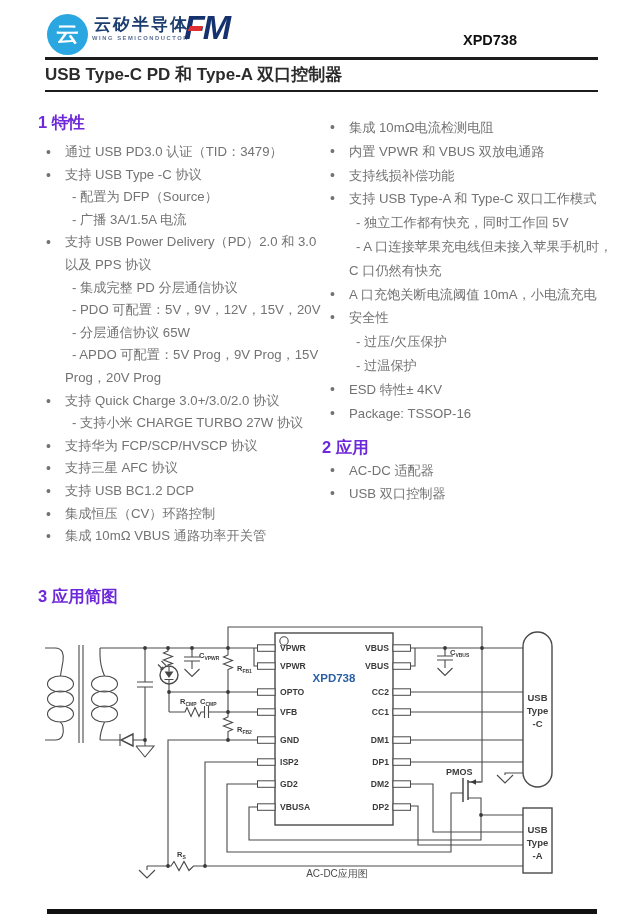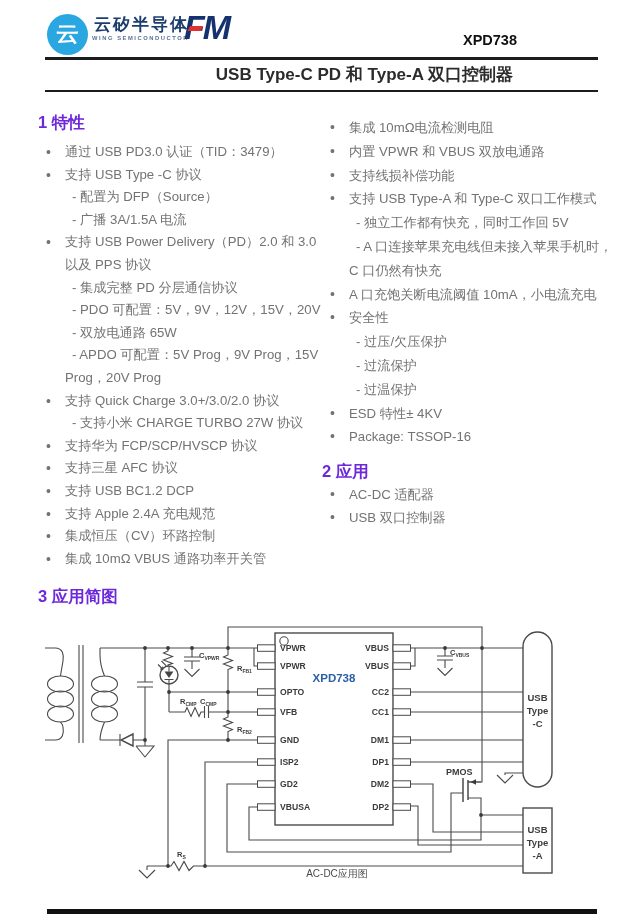--- a/index.html
+++ b/index.html
@@ -11,21 +11,21 @@
   #logo-circle{left:47px;top:14px;width:41px;height:41px;border-radius:50%;
     background:#2aa7e0;display:flex;align-items:center;justify-content:center;}
   #logo-circle span{color:#fff;font-size:23px;font-weight:bold;transform:scaleY(.9);}
   #brand{left:92px;top:16px;line-height:1;}
   #brand .cn{font-size:17px;font-weight:bold;color:#1c3e6e;letter-spacing:2px;text-align:right;}
   #brand .en{font-size:5.8px;color:#5c6f93;letter-spacing:1.55px;margin-top:3px;font-weight:bold;}
   #fm{left:184px;top:8px;font-size:34px;font-style:italic;font-weight:900;color:#16326e;letter-spacing:-2px;}
   #fm-redbar{left:189px;top:26px;width:13px;height:4.5px;background:#e03030;transform:skewX(-28deg);}
   #part-no{left:397px;top:32px;width:120px;text-align:right;font-size:14.5px;font-weight:bold;color:#101010;}
   .rule{left:45px;width:553px;height:2.6px;background:#1c1c1c;}
-  #doc-title{left:45px;top:63px;width:468px;text-align:right;font-size:17px;font-weight:bold;color:#2b2b2b;}
+  #doc-title{left:45px;top:63px;width:468px;text-align:left;font-size:17px;font-weight:bold;color:#2b2b2b;}
 
   
   .h1{font-size:16.5px;font-weight:bold;color:#6d28d9;}
   #feat-col{left:38px;top:112px;width:300px;}
   #feat-col .h1{margin-bottom:7px;}
   #right-col{left:322px;top:116px;width:308px;}
   .li{position:relative;white-space:nowrap;font-size:13.2px;color:#737373;}
   #feat-col .li{height:22.6px;line-height:22.6px;padding-left:27px;}
   #right-col .li{height:23.8px;line-height:23.8px;padding-left:27px;}
   #apps-list .li{height:23px;line-height:23px;padding-left:27px;}
@@ -73,47 +73,45 @@
     <div class="h1">1 特性</div>
     <div>
         <div class="li b">通过 USB PD3.0 认证（TID：3479）</div>
         <div class="li b">支持 USB Type -C 协议</div>
         <div class="li s">- 配置为 DFP（Source）</div>
         <div class="li s">- 广播 3A/1.5A 电流</div>
         <div class="li b">支持 USB Power Delivery（PD）2.0 和 3.0</div>
         <div class="li c">以及 PPS 协议</div>
         <div class="li s">- 集成完整 PD 分层通信协议</div>
         <div class="li s">- PDO 可配置：5V，9V，12V，15V，20V</div>
-        <div class="li s">- 双放电通路 65W</div>
+        <div class="li s">- 分层通信协议 65W</div>
         <div class="li s">- APDO 可配置：5V Prog，9V Prog，15V</div>
         <div class="li c">Prog，20V Prog</div>
         <div class="li b">支持 Quick Charge 3.0+/3.0/2.0 协议</div>
         <div class="li s">- 支持小米 CHARGE TURBO 27W 协议</div>
         <div class="li b">支持华为 FCP/SCP/HVSCP 协议</div>
         <div class="li b">支持三星 AFC 协议</div>
         <div class="li b">支持 USB BC1.2 DCP</div>
-        <div class="li b">支持 Apple 2.4A 充电规范</div>
         <div class="li b">集成恒压（CV）环路控制</div>
         <div class="li b">集成 10mΩ VBUS 通路功率开关管</div>
       </div>
   </div>
 
   <div class="abs" id="right-col">
     <div>
         <div class="li b">集成 10mΩ电流检测电阻</div>
         <div class="li b">内置 VPWR 和 VBUS 双放电通路</div>
         <div class="li b">支持线损补偿功能</div>
         <div class="li b">支持 USB Type-A 和 Type-C 双口工作模式</div>
         <div class="li s">- 独立工作都有快充，同时工作回 5V</div>
         <div class="li s">- A 口连接苹果充电线但未接入苹果手机时，</div>
         <div class="li c">C 口仍然有快充</div>
         <div class="li b">A 口充饱关断电流阈值 10mA，小电流充电</div>
         <div class="li b">安全性</div>
         <div class="li s">- 过压/欠压保护</div>
-        <div class="li s">- 过流保护</div>
         <div class="li s">- 过温保护</div>
         <div class="li b">ESD 特性± 4KV</div>
         <div class="li b">Package: TSSOP-16</div>
       </div>
     <div class="h1" id="apps-heading">2 应用</div>
     <div id="apps-list">
         <div class="li b">AC-DC 适配器</div>
         <div class="li b">USB 双口控制器</div>
       </div>
   </div>

